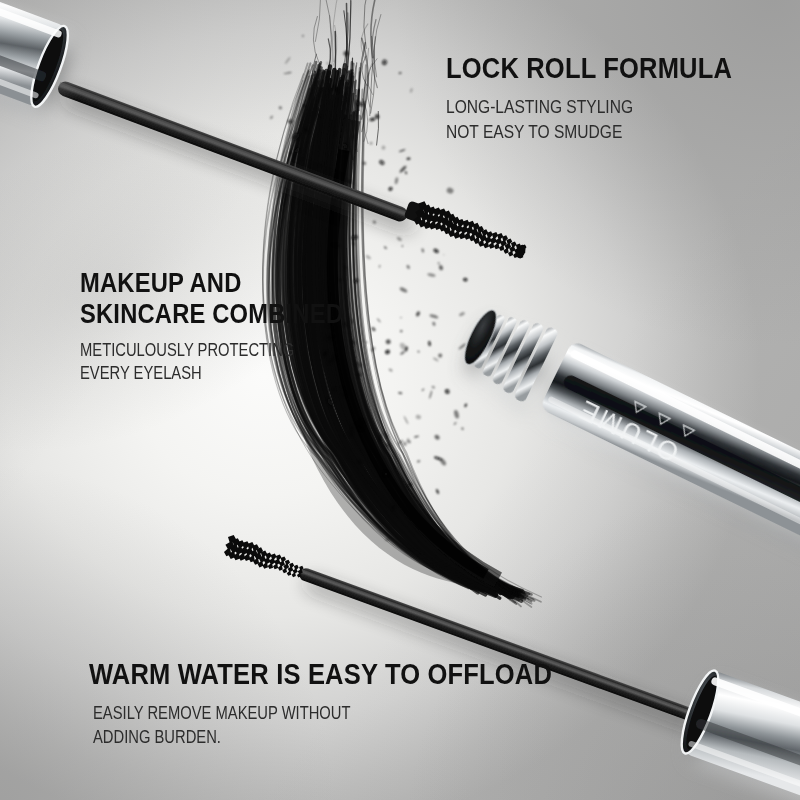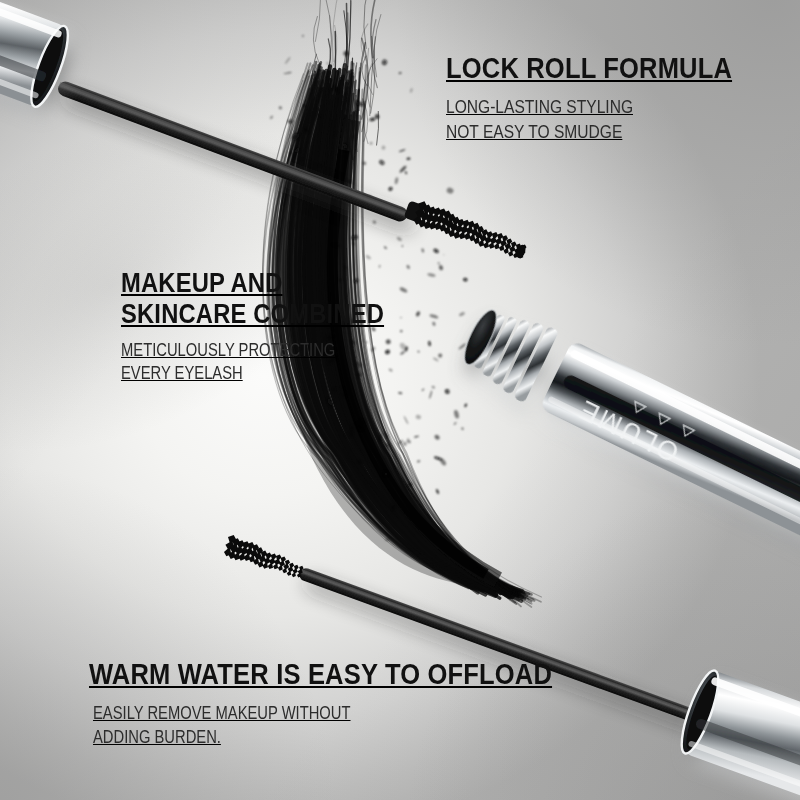--- a/index.html
+++ b/index.html
@@ -64,21 +64,21 @@
     transform: rotate(-22deg);
   }
 
   
   .art {
     position: absolute;
     inset: 0;
   }
 
   
-  .tblock { position: absolute; text-decoration: underline; }
+  .tblock { position: absolute; }
   .head {
     font-weight: 700;
     color: #111111;
     letter-spacing: 0.2px;
     line-height: 1.14;
     white-space: nowrap;
     text-transform: uppercase;
     transform: scaleX(0.88);
     transform-origin: left center;
   }
@@ -90,21 +90,21 @@
     white-space: pre-line;
     text-transform: uppercase;
     transform: scaleX(0.82);
     transform-origin: left top;
   }
 
   #tb-lock      { left: 446px; top: 52px;  }
   #tb-lock .head { font-size: 29px; }
   #tb-lock .sub  { font-size: 19px; margin-top: 9px; }
 
-  #tb-makeup    { left: 80px;  top: 268px; width: 300px; margin-left: 41px; }
+  #tb-makeup    { left: 80px;  top: 268px; width: 300px; }
   #tb-makeup .head { font-size: 27px; }
   #tb-makeup .sub  { font-size: 18px; margin-top: 9px; }
 
   #tb-warm      { left: 89px;  top: 658px; }
   #tb-warm .head { font-size: 29px; }
   #tb-warm .sub  { font-size: 18px; margin-top: 11px; margin-left: 4px; }
 </style>
 </head>
 <body>
 

